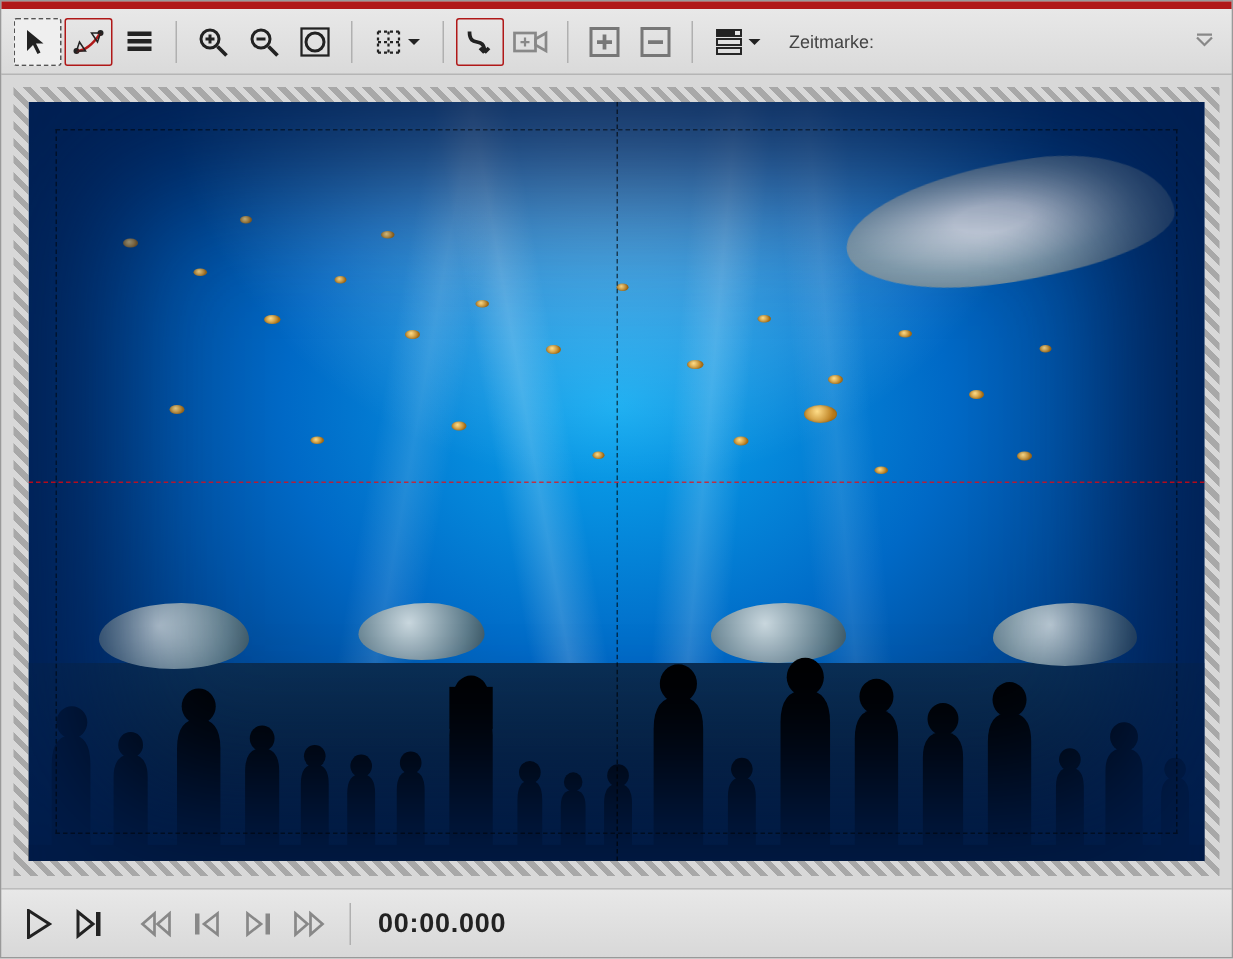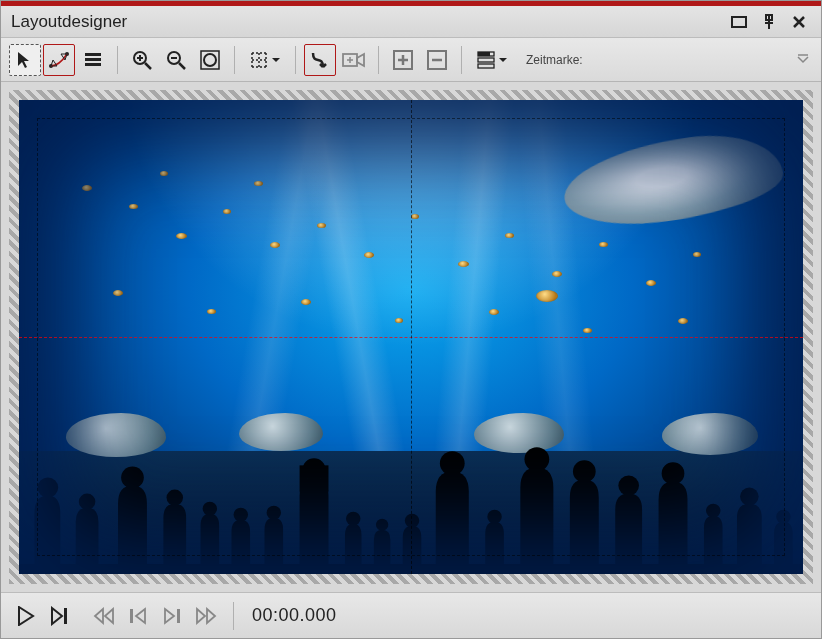--- a/index.html
+++ b/index.html
@@ -57,48 +57,30 @@
     box-shadow: inset 0 0 90px 50px rgba(0, 30, 80, 0.93);
   }
   .crosshair-h { position:absolute; left:0; right:0; top:50%; height:0; border-top: 1px dashed rgba(255,0,0,0.7); }
   .crosshair-v { position:absolute; top:0; bottom:0; left:50%; width:0; border-left: 1px dashed rgba(0,0,0,0.6); }
   .sel-outline { position:absolute; inset:18px 18px 18px 18px; border: 1px dashed rgba(0,0,0,0.5); pointer-events:none; }
 
   .playbar { height: 46px; display:flex; align-items:center; padding: 0 10px; gap: 4px; background: linear-gradient(#e8e8e8,#d8d8d8); border-top: 1px solid #bcbcbc; }
   .pbtn { width: 30px; height: 30px; display:flex; align-items:center; justify-content:center; cursor:pointer; color:#222; border-radius:3px; }
   .pbtn.dim { color:#888; }
   .vsep { width:1px; height:28px; background:#b0b0b0; margin:0 8px; }
-  .timecode { font-size: 18px; color:#222; margin-left:6px; letter-spacing: 0.5px; }
+  .timecode { font-size: 18px; color:#222; margin-left:6px; letter-spacing: 0.5px; font-weight: bold; }
 
   svg { display:block; }
 </style>
 </head>
 <body>
 
 <div class="app">
   <div class="top-accent"></div>
 
-  <div class="titlebar">
-    <div class="title">Layoutdesigner</div>
-    <div class="win-btn">
-      <svg width="16" height="14" viewBox="0 0 16 14">
-        <rect x="1" y="2" width="14" height="10" fill="none" stroke="#222" stroke-width="2"></rect>
-      </svg>
-    </div>
-    <div class="win-btn">
-      <svg width="14" height="16" viewBox="0 0 14 16">
-        <path d="M7 1 L7 9 M3 9 L11 9 M7 9 L7 15 M4 1 L10 1 L10 6 L4 6 Z" stroke="#222" stroke-width="2" fill="none"></path>
-      </svg>
-    </div>
-    <div class="win-btn">
-      <svg width="14" height="14" viewBox="0 0 14 14">
-        <path d="M2 2 L12 12 M12 2 L2 12" stroke="#222" stroke-width="2.5"></path>
-      </svg>
-    </div>
-  </div>
 
   <div class="toolbar">
     <div class="tbtn sel">
       <svg width="20" height="20" viewBox="0 0 20 20">
         <path d="M3 2 L3 16 L7 12 L10 18 L12 17 L9 11 L14 11 Z" fill="#222"></path>
       </svg>
     </div>
     <div class="tbtn active">
       <svg width="22" height="20" viewBox="0 0 22 20">
         <circle cx="3" cy="16" r="2" fill="#222"></circle>

